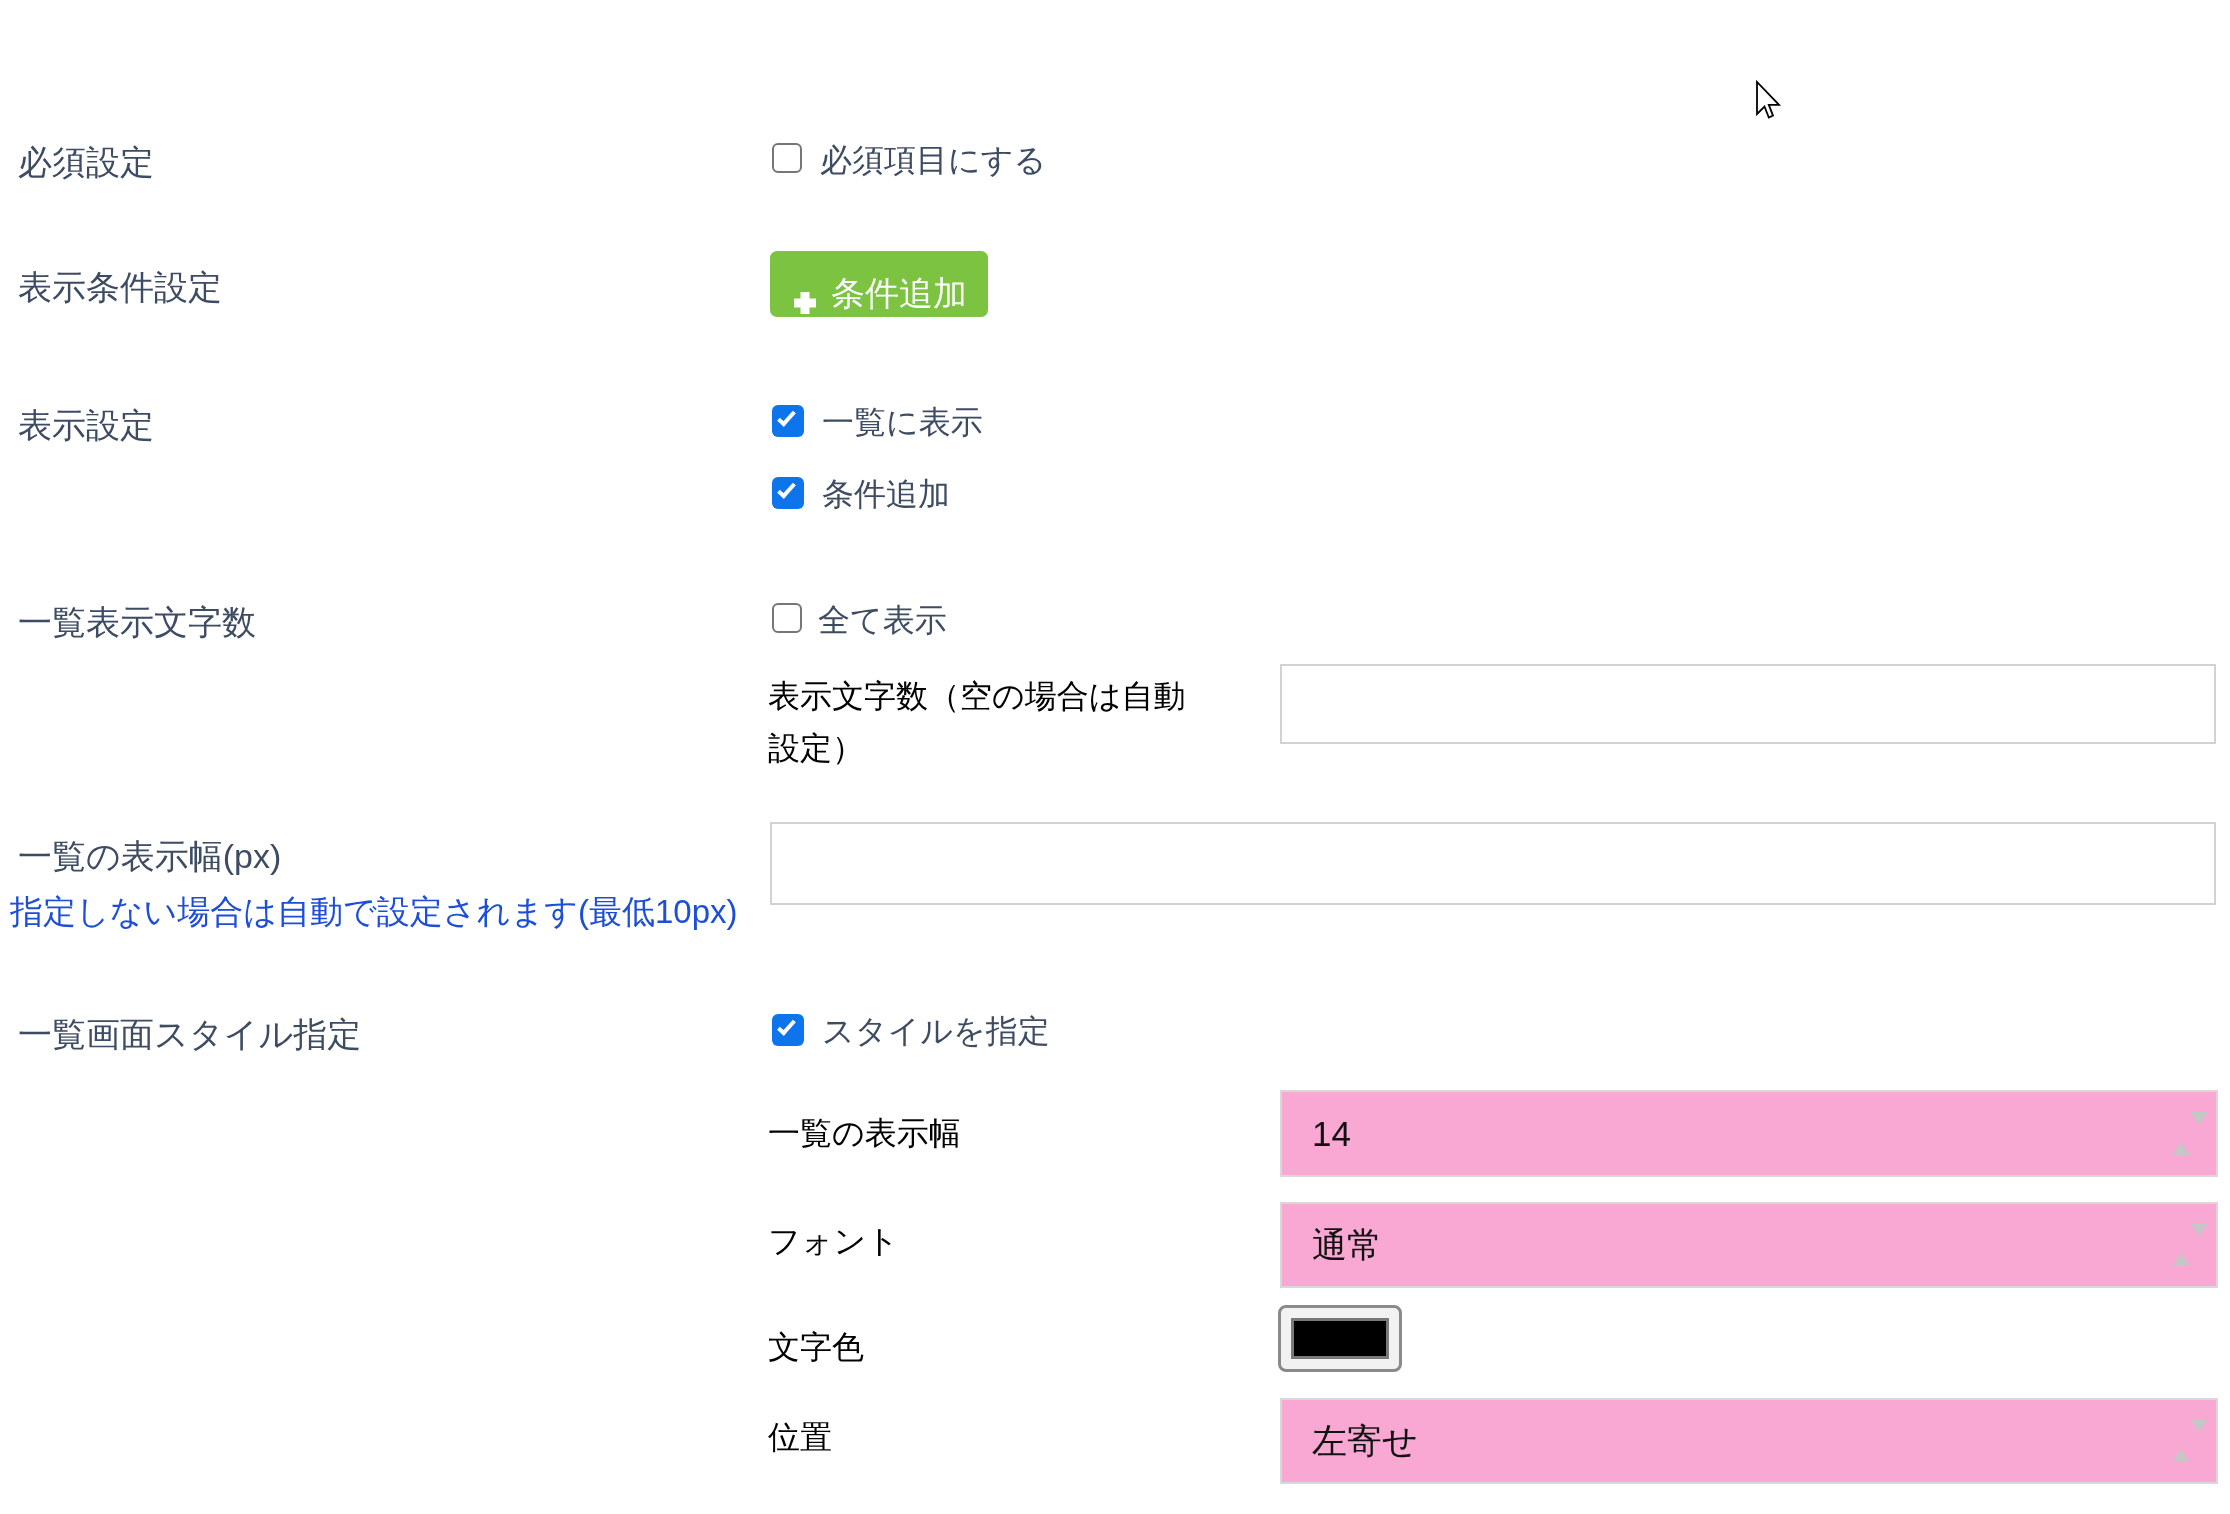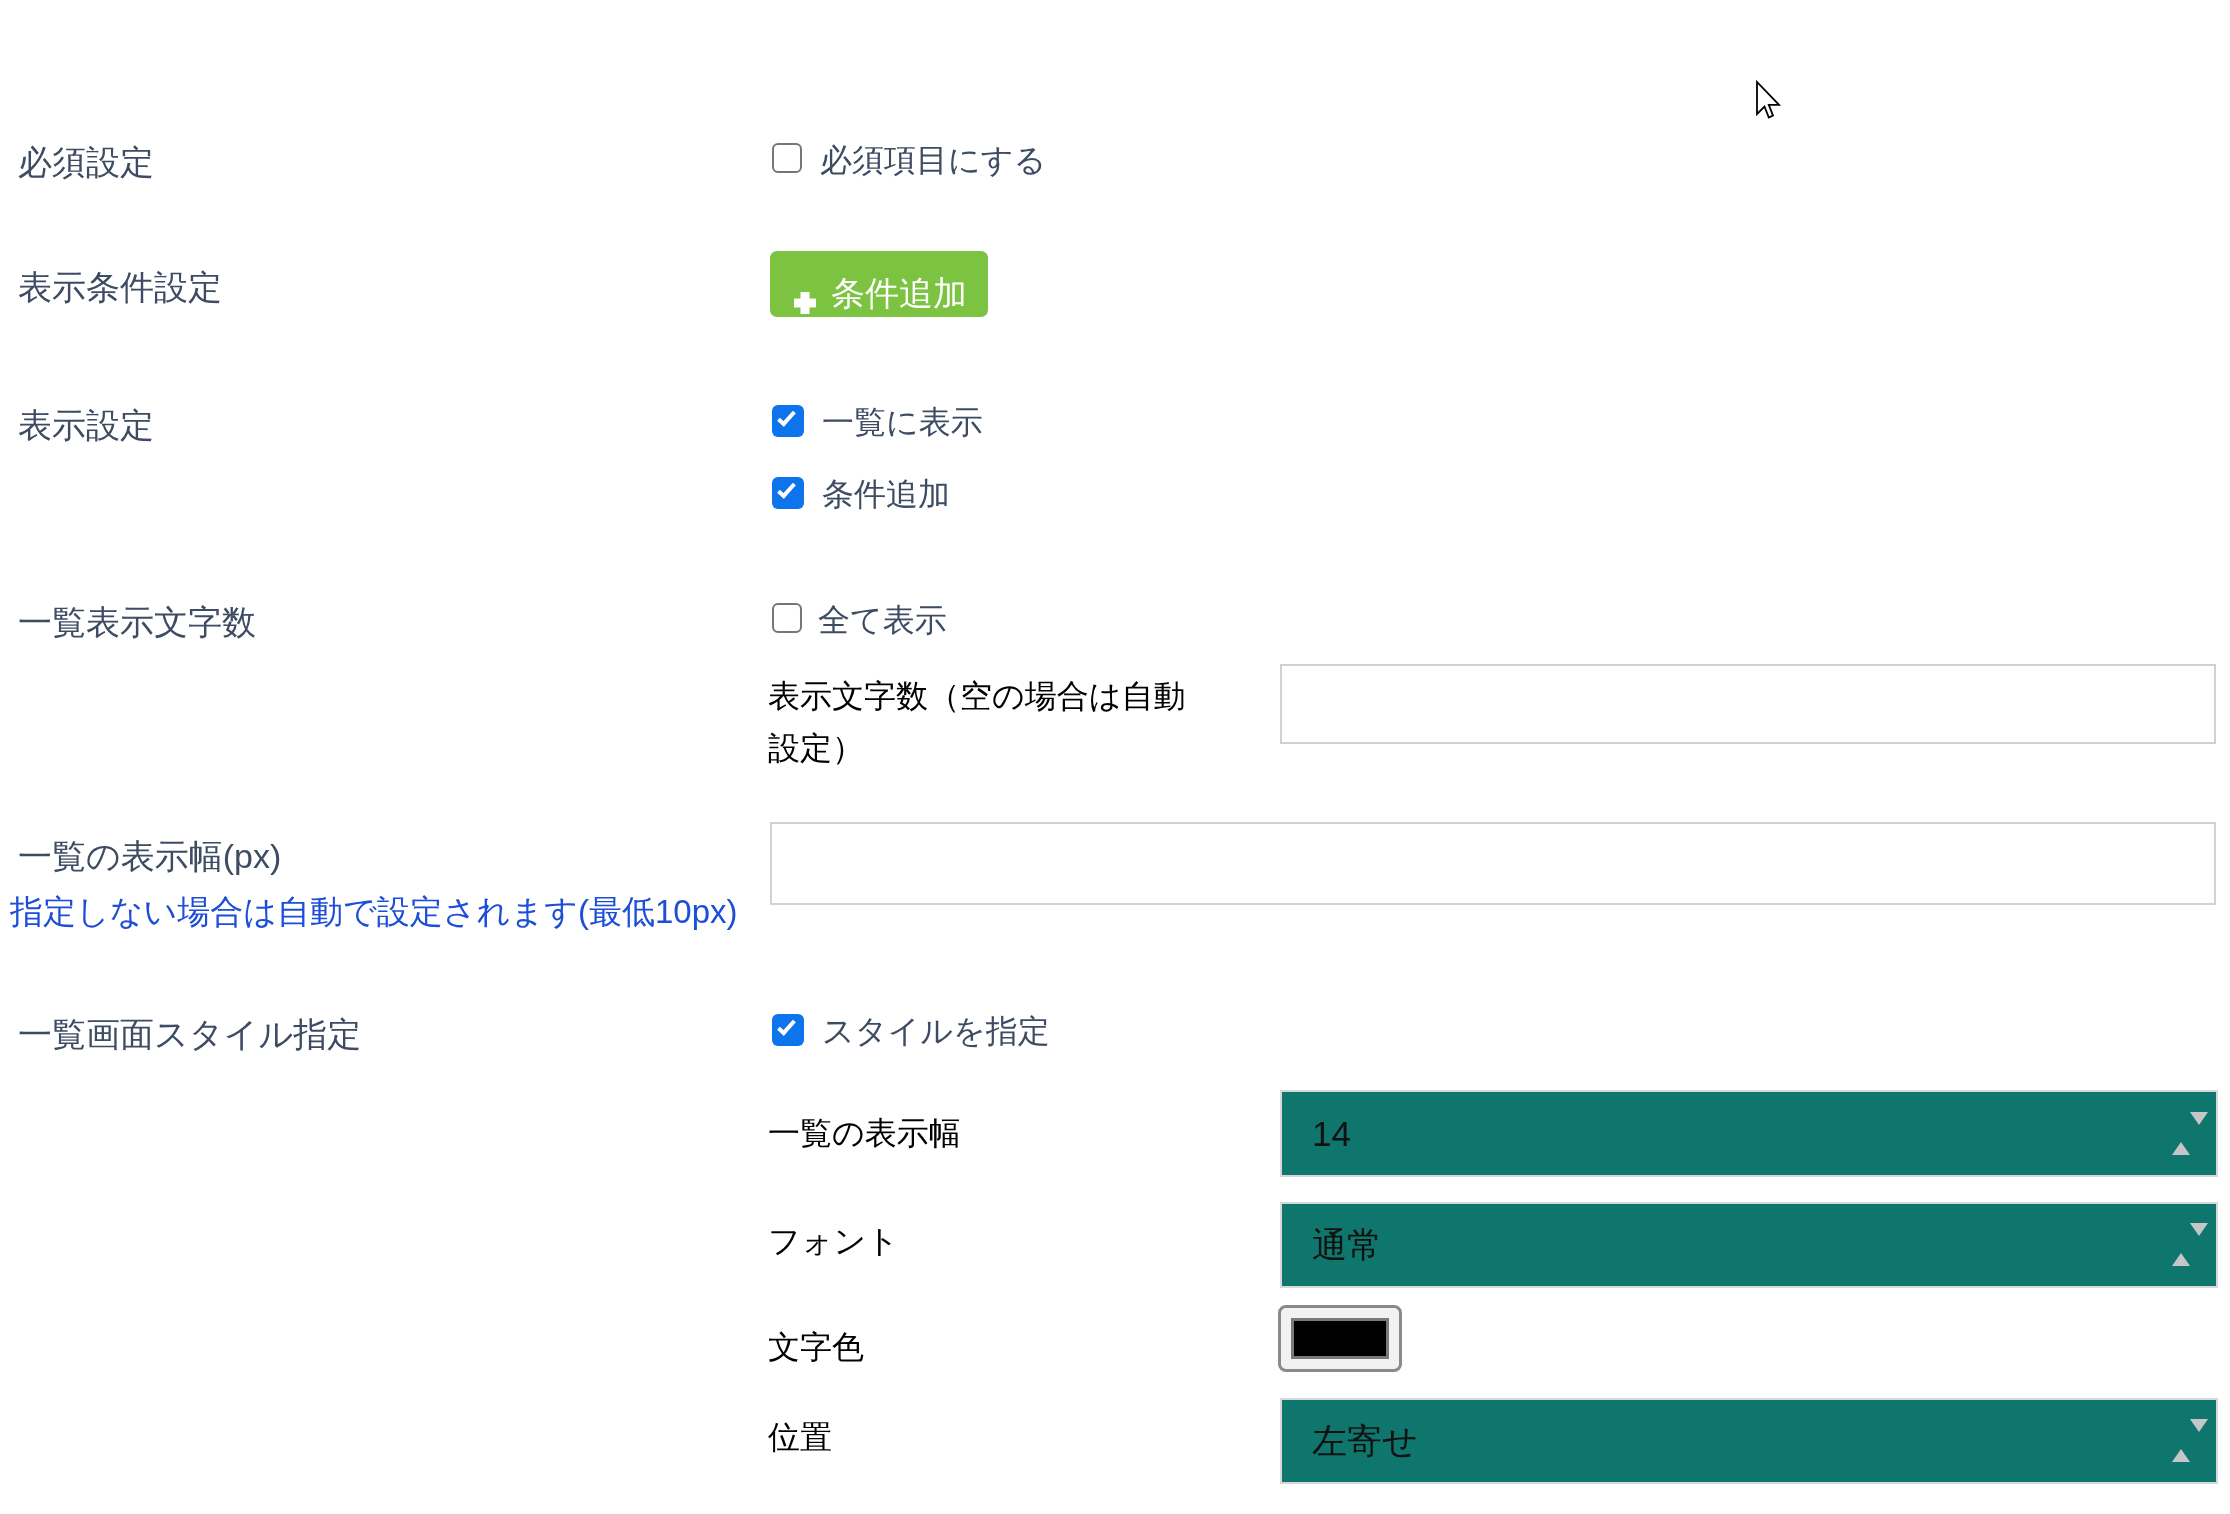--- a/index.html
+++ b/index.html
@@ -88,21 +88,21 @@
     color: #111111;
     border-radius: 0;
     outline: none;
   }
 
   
   .select {
     position: absolute;
     width: 938px;
     border: 2px solid #d8d8d8;
-    background: #0f766e;
+    background: #f9a8d4;
     cursor: pointer;
   }
   .select .value {
     position: absolute; left: 30px; top: 50%;
     transform: translateY(-50%);
     font-size: 35px; color: #111111;
     white-space: nowrap;
   }
   .spinner {
     position: absolute; right: 26px; top: 50%;

